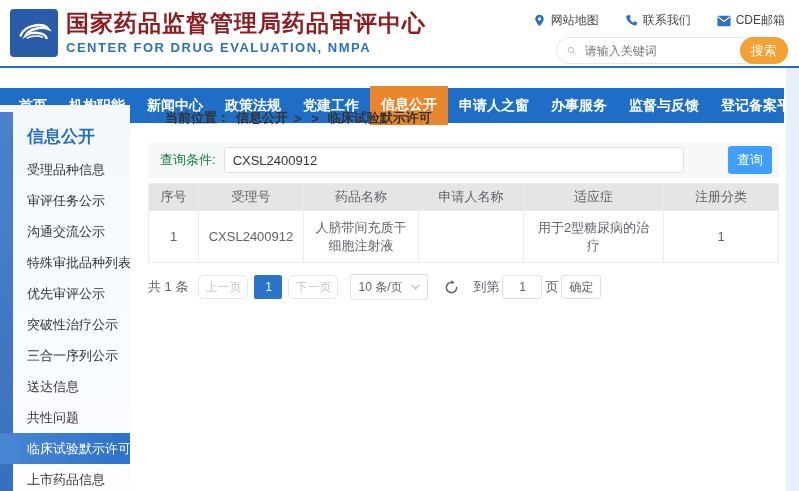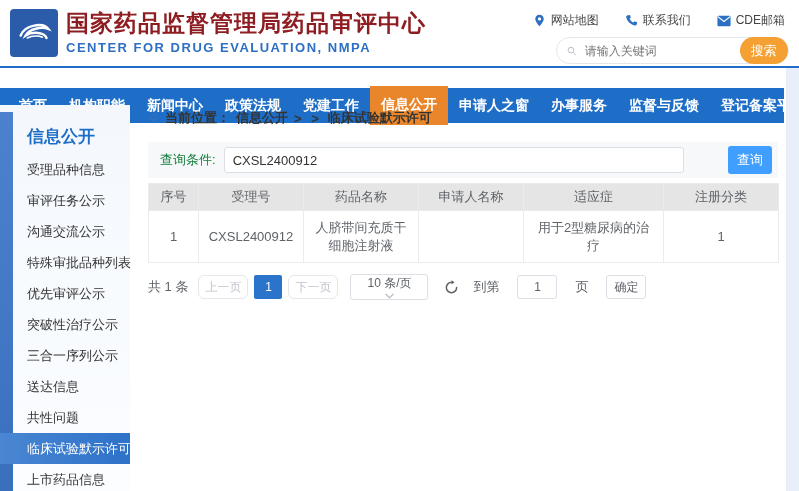--- a/index.html
+++ b/index.html
@@ -55,23 +55,23 @@
   table.results { margin-top:5px; width:630px; border-collapse:collapse; table-layout:fixed; }
   .results th, .results td { border:1px solid #ebebeb; text-align:center; font-size:13px; color:#5f6368; font-weight:normal; padding:4px 8px; }
   .results th { background:#e5e5e5; height:26px; }
   .results td { height:52px; line-height:18px; }
   .col-0{width:50px}.col-1{width:105px}.col-2{width:115px}.col-3{width:105px}.col-4{width:140px}.col-5{width:115px}
 
   .pagination { margin-top:11px; display:flex; align-items:center; font-size:13px; color:#5f6368; }
   .pg-total { margin-right:10px; }
   .pg-btn { height:24px; min-width:50px; padding:0 6px; border:1px solid #e4e7ed; background:#fff; color:#c0c4cc; font-size:12px; border-radius:6px; display:flex; align-items:center; justify-content:center; margin-right:6px; cursor:default; font-family:inherit; }
   .pg-page { height:24px; width:28px; border:none; background:var(--active-page-blue,#2b74cb); color:#fff; font-size:12px; border-radius:2px; display:flex; align-items:center; justify-content:center; margin-right:6px; cursor:pointer; font-family:inherit; }
-  .pg-size { height:26px; width:78px; margin-left:6px; border:1px solid #dcdfe6; border-radius:3px; background:#fff; display:flex; align-items:center; justify-content:space-between; padding:0 7px; font-size:12px; color:#5f6368; cursor:pointer;flex-direction:column; }
+  .pg-size { height:26px; width:78px; margin-left:6px; border:1px solid #dcdfe6; border-radius:3px; background:#fff; display:flex; align-items:center; justify-content:space-between; padding:0 7px; font-size:12px; color:#5f6368; cursor:pointer; }
   .pg-refresh { margin-left:16px; cursor:pointer; display:flex; align-items:center; }
-  .pg-goto { margin-left:14px; display:flex; align-items:center; gap:18px; font-size:13px; }
+  .pg-goto { margin-left:14px; display:flex; align-items:center; gap:3px; font-size:13px; }
   .pg-goto-input { width:40px; height:24px; border:1px solid #dcdfe6; border-radius:3px; text-align:center; font-size:12px; color:#5f6368; outline:none; font-family:inherit; }
   .pg-confirm { height:24px; width:40px; border:1px solid #dcdfe6; border-radius:3px; background:#fff; color:#5f6368; font-size:12px; cursor:pointer; font-family:inherit; }
 </style>
 </head>
 <body>
 
 <div class="page">
 
   <div class="header">
     <div class="logo">

